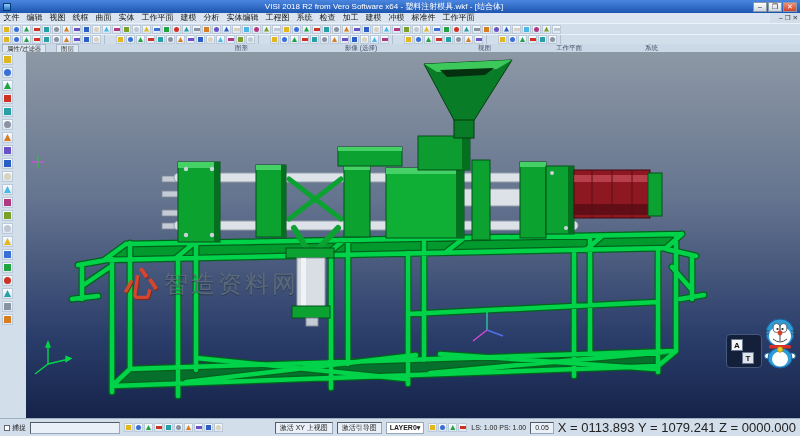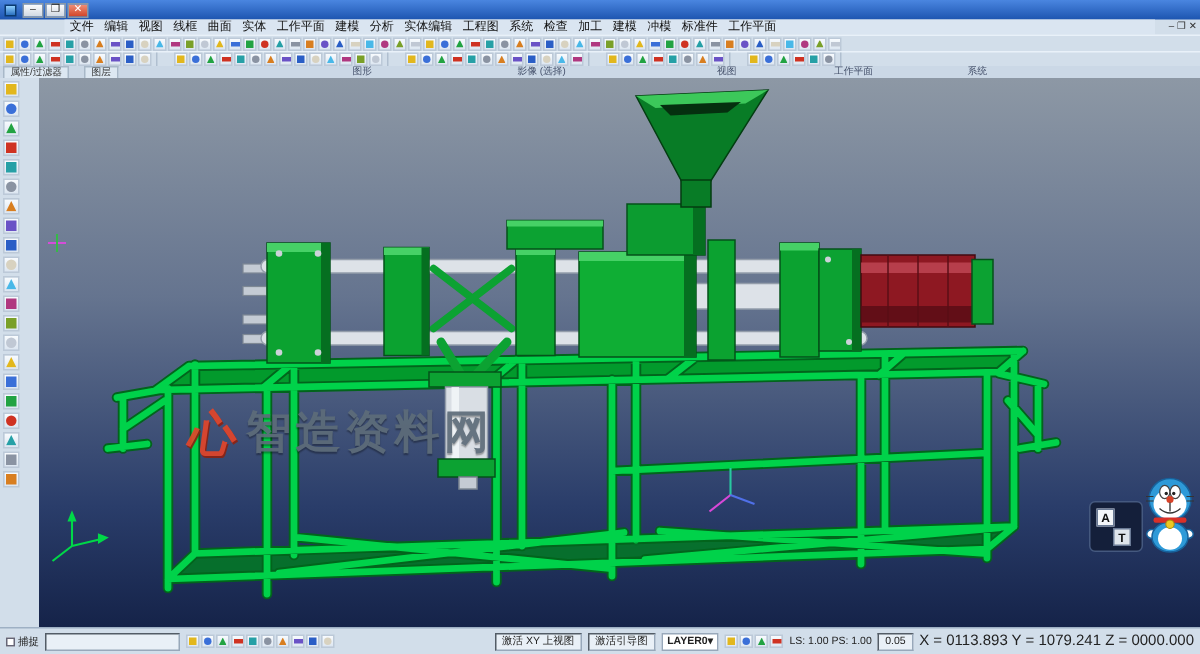--- a/index.html
+++ b/index.html
@@ -8,21 +8,21 @@
 
 
 .titlebar{position:absolute;top:0;left:0;right:0;height:13px;background:linear-gradient(#4a86e0,#1d55b0);color:#fff;font-size:8px;display:flex;align-items:center;padding:0 3px;}
 .appicon{width:8px;height:8px;background:linear-gradient(#8fd0ff,#2a70c0);border:1px solid #0a3a70;margin-right:4px;flex:none;}
 .title{flex:1;text-align:center;white-space:nowrap;overflow:hidden;}
 .wincontrols{display:flex;gap:1px;flex:none;}
 .wbtn{width:14px;height:10px;background:linear-gradient(#fdfdfd,#cfd8e2);border:1px solid #8898a8;font-size:7px;line-height:8px;text-align:center;color:#222;}
 .wbtn.close{background:linear-gradient(#f09078,#d04428);color:#fff;}
 
 
-.menubar{position:absolute;top:13px;left:0;right:30px;height:10px;background:#dae5f1;display:flex;font-size:8px;color:#111;margin-left:43px;}
+.menubar{position:absolute;top:13px;left:0;right:30px;height:10px;background:#dae5f1;display:flex;font-size:8px;color:#111;}
 .mitem{padding:0 3.5px;line-height:10px;white-space:nowrap;}
 .mdibtns{position:absolute;top:13px;right:2px;height:10px;display:flex;gap:2px;font-size:6.5px;color:#333;line-height:10px;}
 
 
 .toolbar{position:absolute;left:0;right:0;display:flex;align-items:center;background:#d2deea;border-top:1px solid #e9f1f9;}
 #toolbar1{top:23px;height:11px;padding-left:2px;gap:1px;}
 #toolbar2{top:34px;height:10px;padding-left:2px;}
 .tgroup{display:flex;gap:1px;margin-right:11px;padding-right:3px;border-right:1px solid #b0bfd0;}
 .ticon{width:9px;height:9px;border:1px solid #bcc9d8;background:linear-gradient(#f8fbfe,#dce6f1);display:inline-flex;align-items:center;justify-content:center;flex:none;}
 .ticon .g{display:block;width:5px;height:5px;}
@@ -41,47 +41,48 @@
 #sidebar{position:absolute;top:52px;left:0;width:26px;bottom:18px;background:#d2deea;display:flex;flex-wrap:wrap;align-content:flex-start;padding:1px;}
 
 
 .viewport{position:absolute;top:52px;left:26px;width:774px;height:366px;background:linear-gradient(#8d98a5 0%,#65748f 40%,#2a3d6a 78%,#152349 100%);overflow:hidden;}
 #model{position:absolute;top:0;left:0;}
 .tube-shadow{stroke:#02641c;stroke-width:7;fill:none;stroke-linecap:round;}
 .tube{stroke:#00d24a;stroke-width:4.5;fill:none;stroke-linecap:round;}
 
 .watermark{position:absolute;left:100px;top:216px;display:flex;align-items:center;gap:6px;opacity:.92;}
 .wm-logo{font-size:32px;font-weight:bold;color:#e2452a;transform:skewX(-8deg);text-shadow:1px 1px 0 #8c2212;line-height:1;}
-.wm-text{font-size:30px;font-weight:bold;color:#5d6c79;letter-spacing:3px;text-shadow:0 1px 1px rgba(0,0,0,.35);white-space:nowrap;}
+.wm-text{font-size:24px;font-weight:normal;color:#5d6c79;letter-spacing:3px;text-shadow:0 1px 1px rgba(0,0,0,.35);white-space:nowrap;}
 
 .navpanel{position:absolute;left:700px;top:282px;width:36px;height:34px;background:#141f3a;border:1px solid #45597f;border-radius:4px;}
 .cube{position:absolute;width:12px;height:12px;background:#f4f6f9;color:#101010;font-size:8px;font-weight:bold;text-align:center;line-height:12px;border:1px solid #6a7a95;}
 .cubeA{left:4px;top:4px;}
 .cubeT{left:15px;top:17px;background:#dfe5ec;}
 .doraemon{position:absolute;left:735px;top:266px;}
 
 
 .statusbar{position:absolute;left:0;right:0;bottom:0;height:18px;background:#d2deea;border-top:1px solid #9eb0c4;display:flex;align-items:center;gap:4px;padding:0 4px;font-size:7px;color:#222;}
 .sb-check{display:inline-flex;align-items:center;white-space:nowrap;}
 .cb{width:6px;height:6px;border:1px solid #667;background:#fff;display:inline-block;margin-right:2px;}
 .sb-field{height:12px;line-height:10px;background:#e9f0f7;border:1px inset #98a8ba;padding:0 4px;white-space:nowrap;}
 .sb-field.wide{width:90px;}
 .sb-sep{flex:1;}
 .sb-layer{height:12px;line-height:10px;background:#fff;border:1px solid #98a8ba;padding:0 3px;font-weight:bold;white-space:nowrap;}
 .sb-icons{display:flex;gap:1px;}
 .sb-text{white-space:nowrap;}
-.sb-coords{white-space:nowrap;font-size:10px;}
+.sb-coords{white-space:nowrap;font-size:13px;}
 </style>
 </head>
 <body>
 
 <div id="app">
 
   <div class="titlebar">
     <span class="appicon"></span>
+    <span class="title">VISI 2018 R2 from Vero Software x64 - 塑料注射模具.wkf - [结合体]</span>
     <span class="wincontrols">
       <span class="wbtn">–</span>
       <span class="wbtn">❐</span>
       <span class="wbtn close">✕</span>
     </span>
   </div>
 
   <div class="menubar" id="menubar">
       <span class="mitem">文件</span>
       <span class="mitem">编辑</span>

